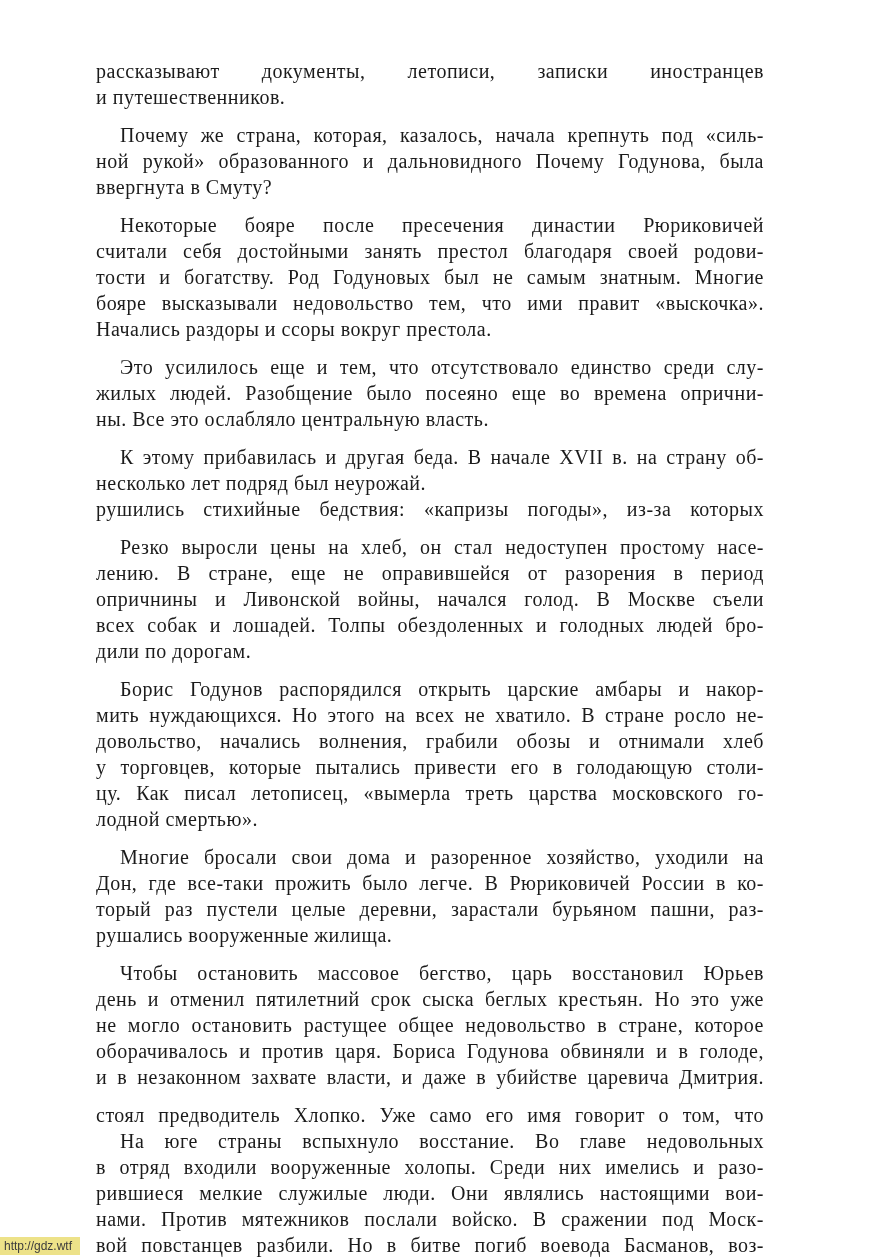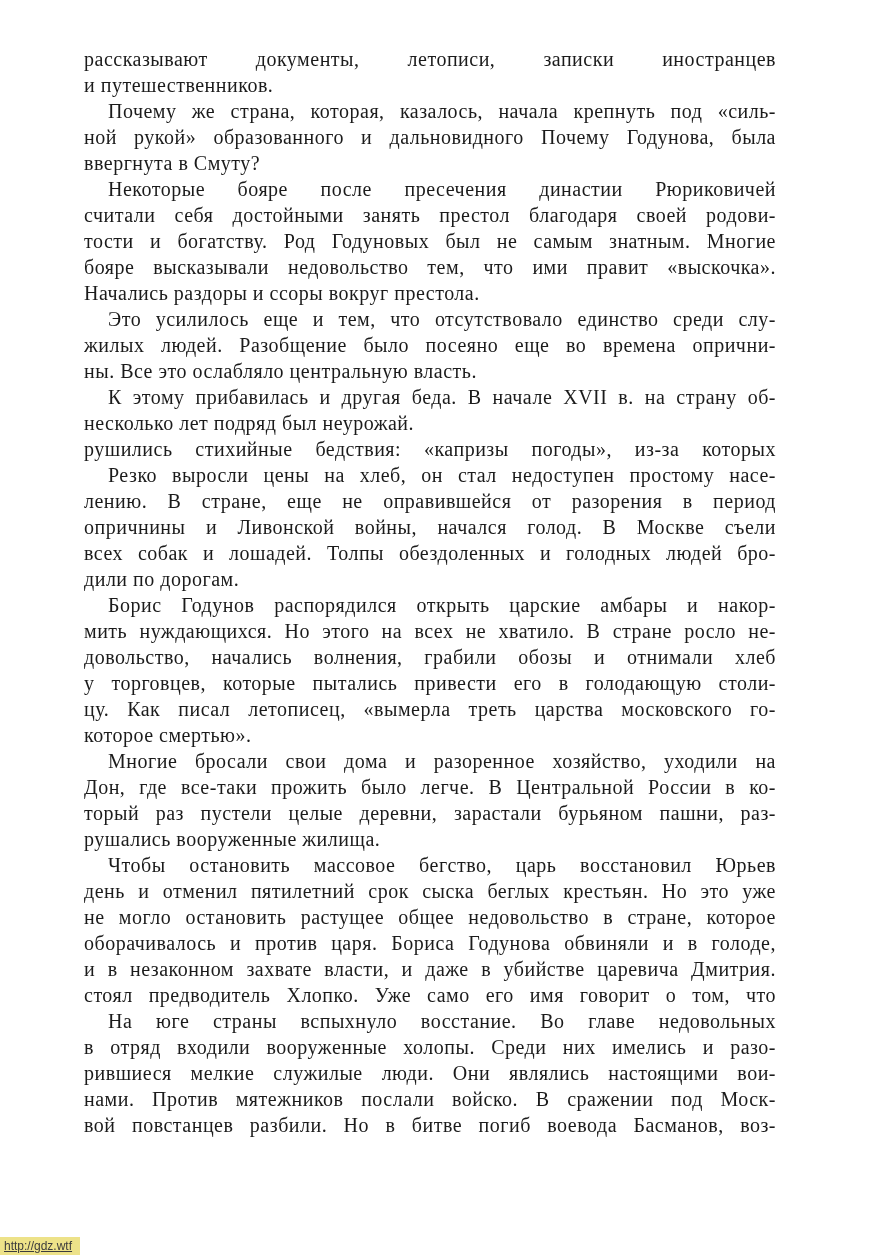--- a/index.html
+++ b/index.html
@@ -19,21 +19,21 @@
     left: 84px;
     top: 46px;
     width: 692px;
     font-family: "Liberation Serif", "DejaVu Serif", serif;
     font-size: 20px;
     line-height: 26px;
     color: #1b1b1b;
     letter-spacing: 0.5px;
   }
   .paragraph {
-    margin: 0;
+    margin: 12px;
   }
   .line {
     height: 26px;
     overflow: hidden;
     text-align: left;
   }
   .line.j {
     text-align: justify;
     text-align-last: justify;
   }
@@ -43,21 +43,20 @@
   .watermark {
     position: absolute;
     left: 0;
     bottom: 2px;
     background: #ede289;
     color: #3c3c3c;
     font-family: "Liberation Sans", "DejaVu Sans", sans-serif;
     font-size: 12px;
     line-height: 14px;
     padding: 2px 8px 2px 4px;
-    text-decoration: underline;
   }
 </style>
 </head>
 <body>
 
 <div class="page">
   <div class="text-block">
       <div class="paragraph">
         <div class="line j">рассказывают документы, летописи, записки иностранцев</div>
         <div class="line">и путешественников.</div>
@@ -90,25 +89,25 @@
         <div class="line j">опричнины и Ливонской войны, начался голод. В Москве съели</div>
         <div class="line j">всех собак и лошадей. Толпы обездоленных и голодных людей бро-</div>
         <div class="line">дили по дорогам.</div>
       </div>
       <div class="paragraph">
         <div class="line j indent">Борис Годунов распорядился открыть царские амбары и накор-</div>
         <div class="line j">мить нуждающихся. Но этого на всех не хватило. В стране росло не-</div>
         <div class="line j">довольство, начались волнения, грабили обозы и отнимали хлеб</div>
         <div class="line j">у торговцев, которые пытались привести его в голодающую столи-</div>
         <div class="line j">цу. Как писал летописец, «вымерла треть царства московского го-</div>
-        <div class="line">которое смертью».</div>
+        <div class="line">лодной смертью».</div>
       </div>
       <div class="paragraph">
         <div class="line j indent">Многие бросали свои дома и разоренное хозяйство, уходили на</div>
-        <div class="line j">Дон, где все-таки прожить было легче. В Центральной России в ко-</div>
+        <div class="line j">Дон, где все-таки прожить было легче. В Рюриковичей России в ко-</div>
         <div class="line j">торый раз пустели целые деревни, зарастали бурьяном пашни, раз-</div>
         <div class="line">рушались вооруженные жилища.</div>
       </div>
       <div class="paragraph">
         <div class="line j indent">Чтобы остановить массовое бегство, царь восстановил Юрьев</div>
         <div class="line j">день и отменил пятилетний срок сыска беглых крестьян. Но это уже</div>
         <div class="line j">не могло остановить растущее общее недовольство в стране, которое</div>
         <div class="line j">оборачивалось и против царя. Бориса Годунова обвиняли и в голоде,</div>
         <div class="line j">и в незаконном захвате власти, и даже в убийстве царевича Дмитрия.</div>
       </div>

